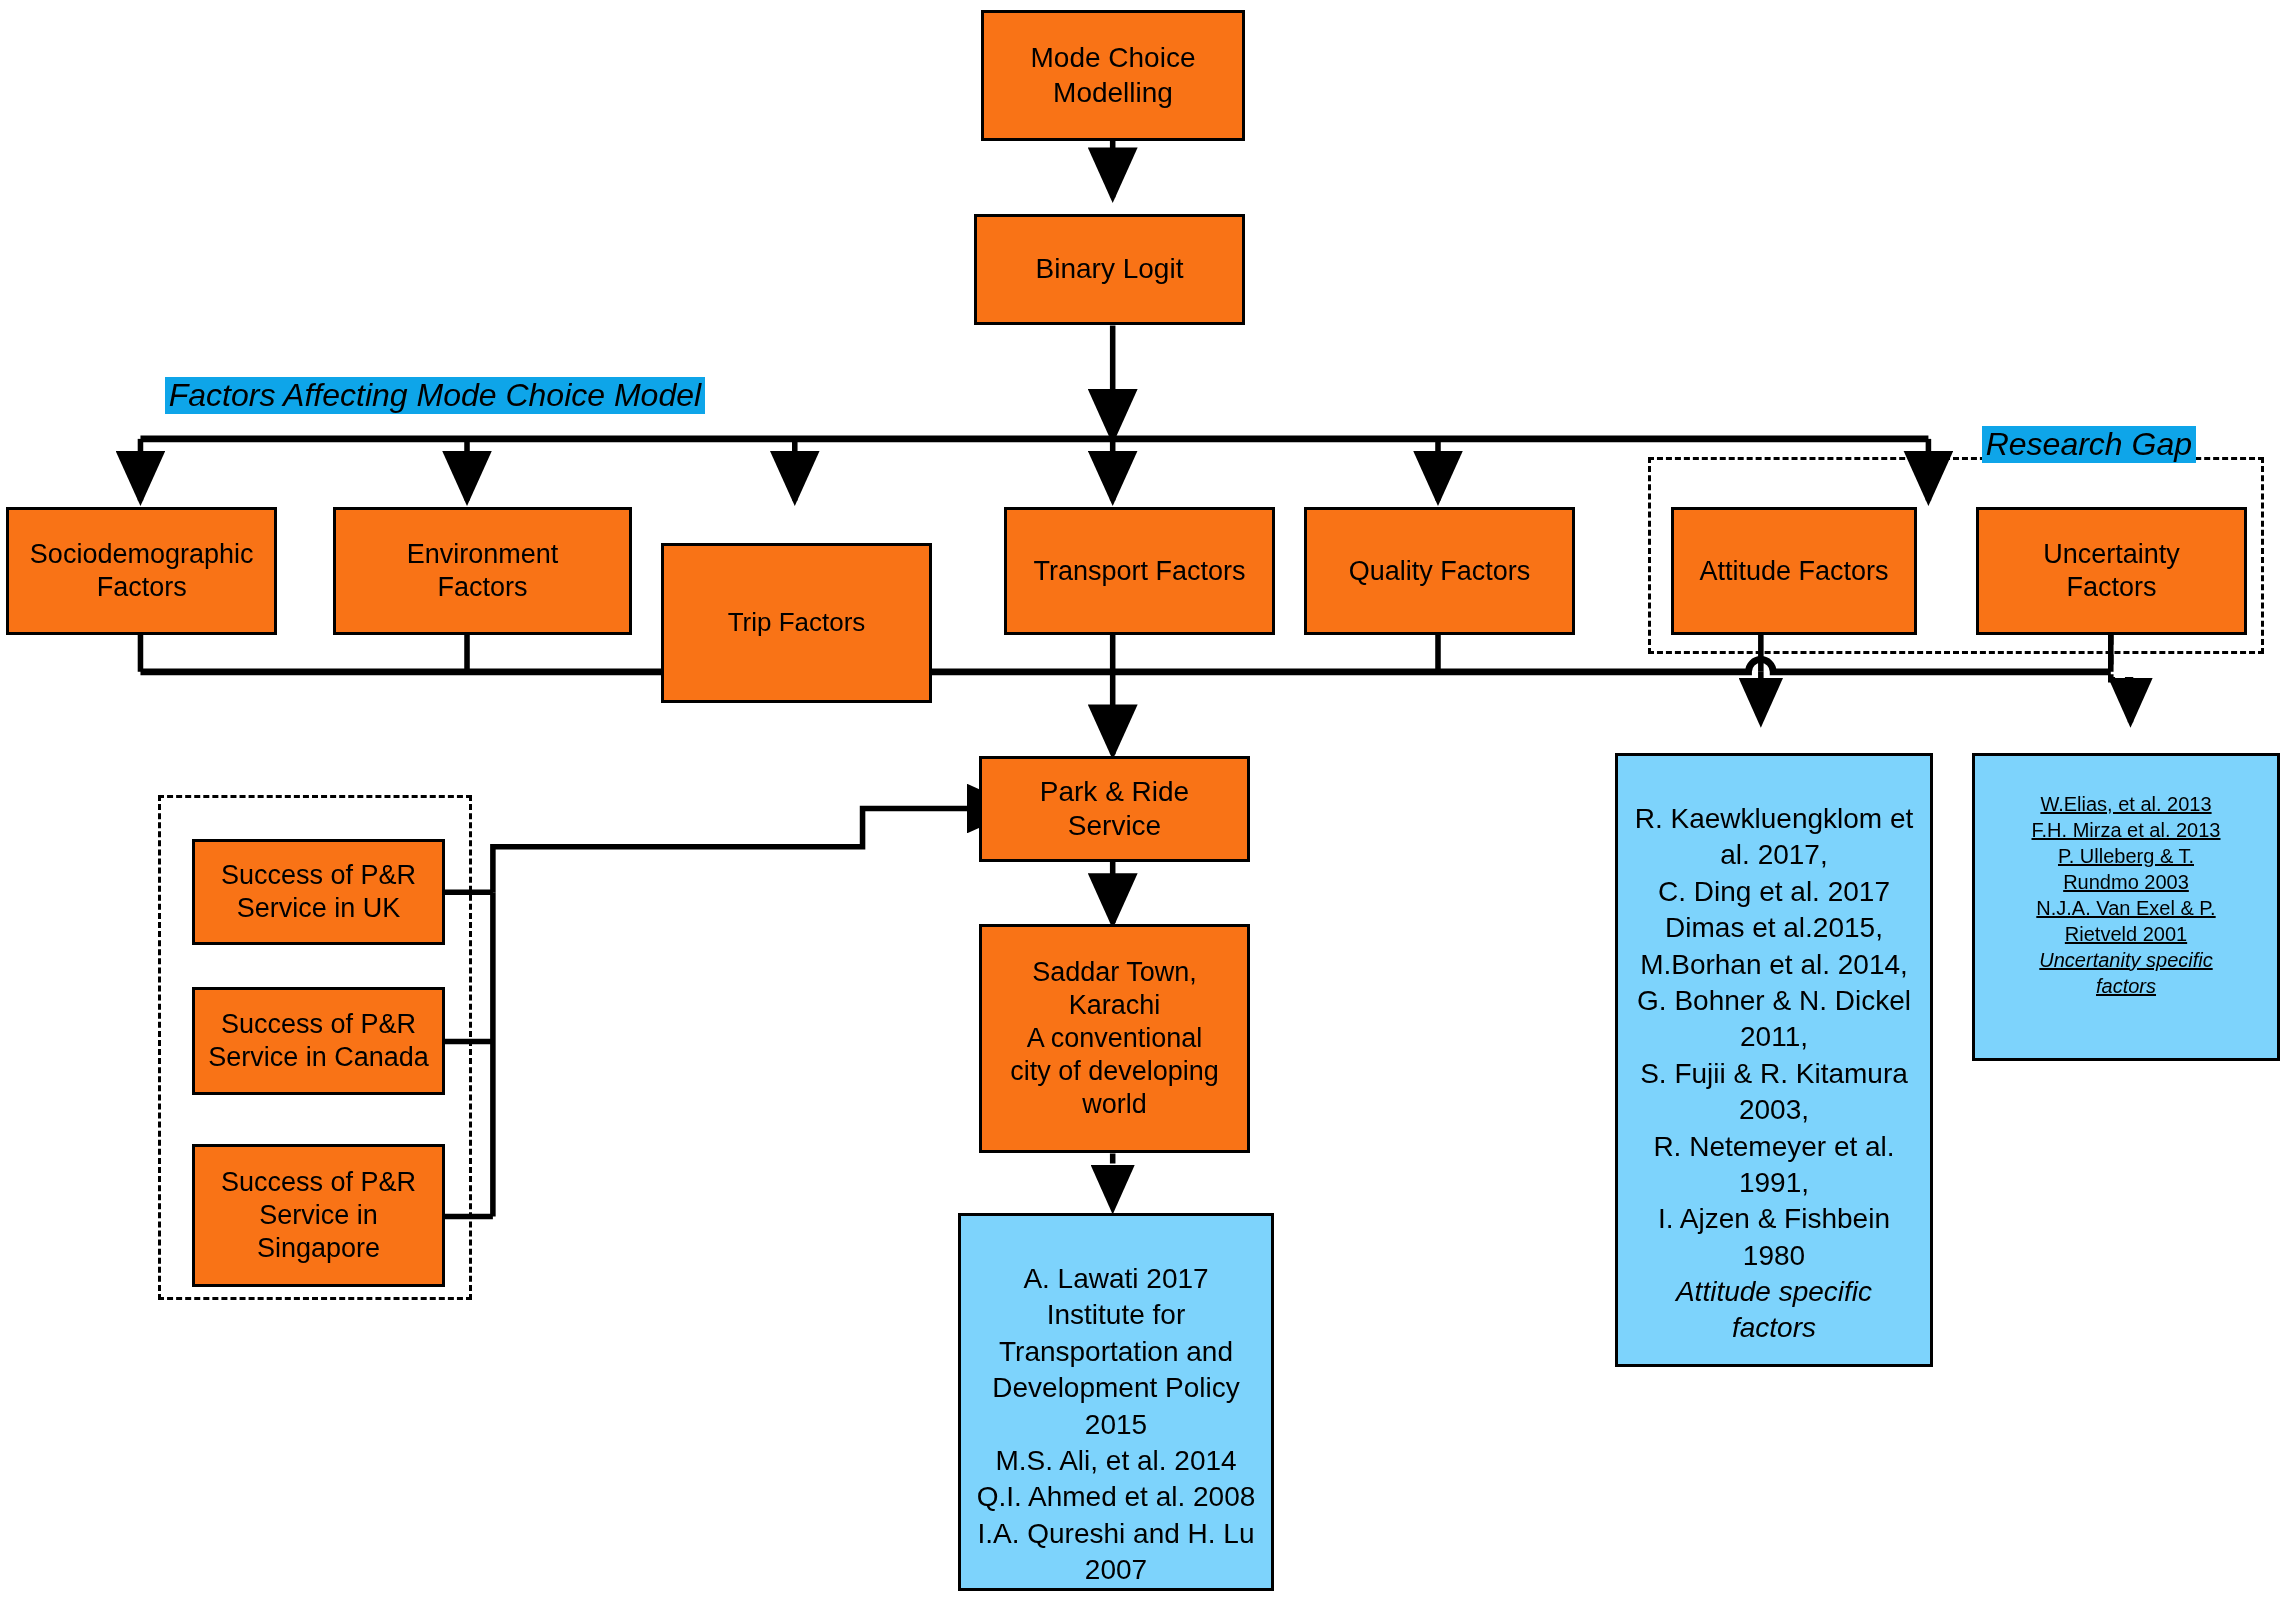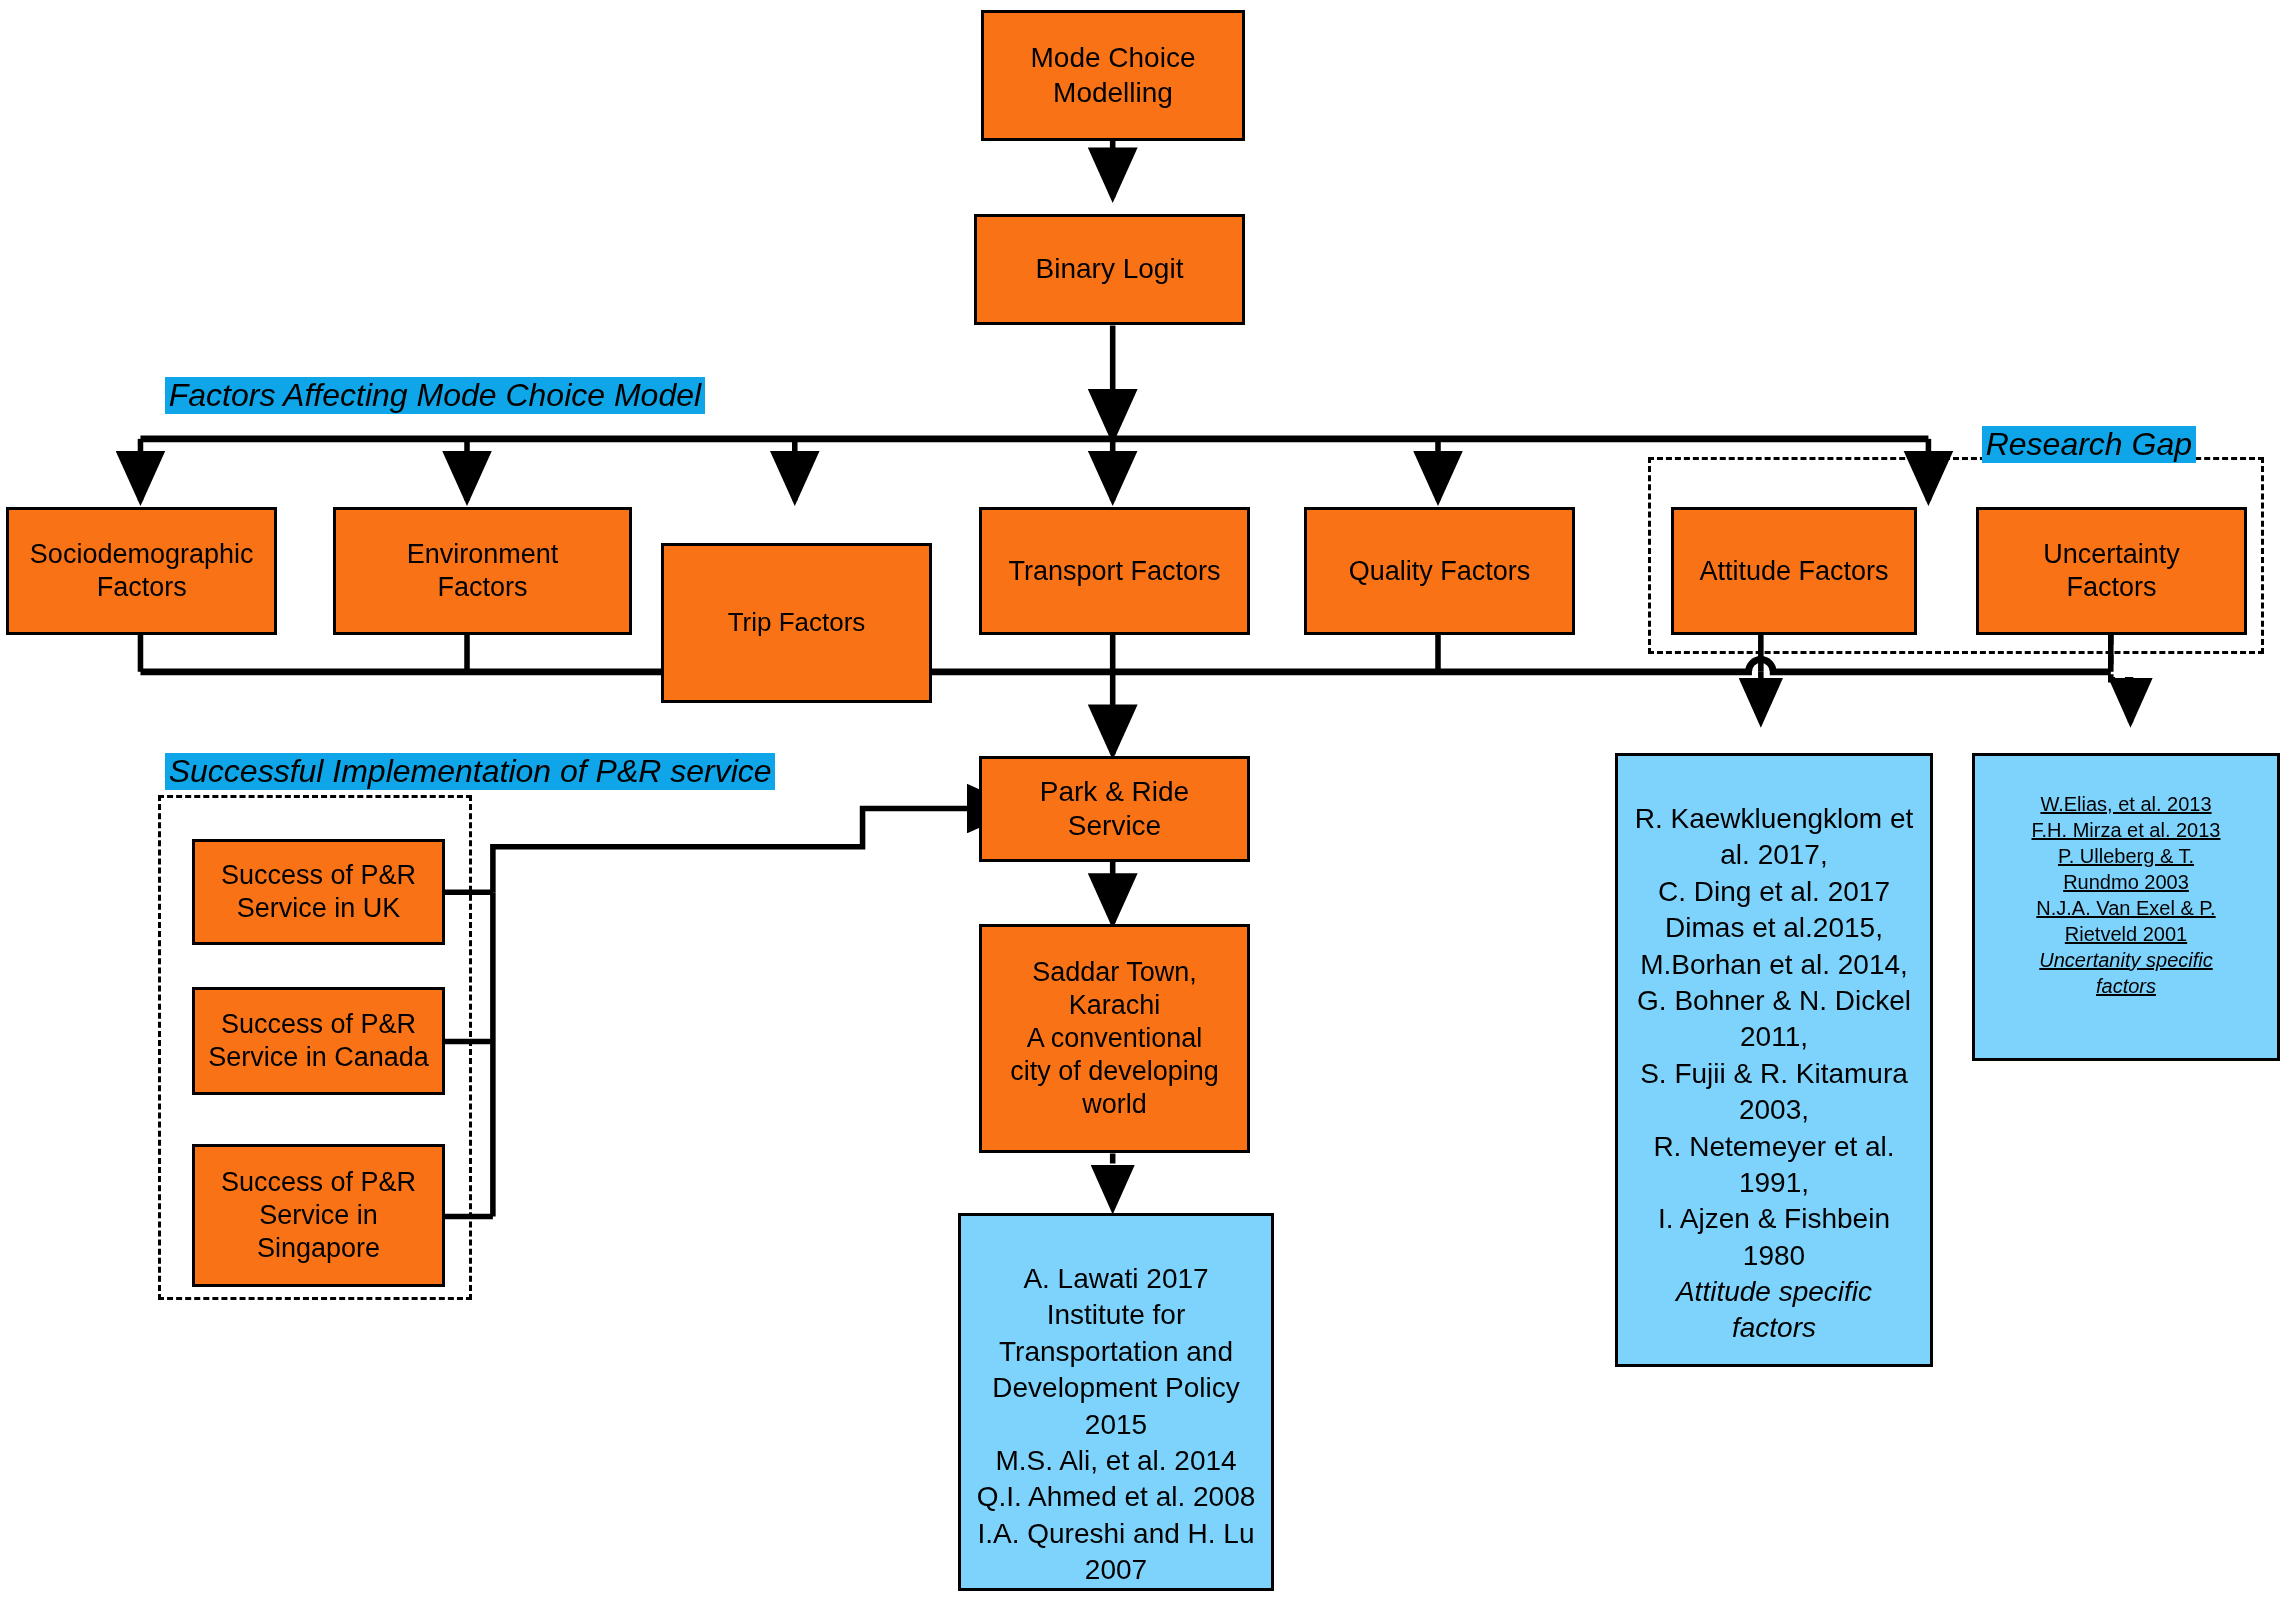--- a/index.html
+++ b/index.html
@@ -130,36 +130,35 @@
   </svg>
 
   <div class="group-box" style="left:1648px; top:457px; width:616px; height:197px;"></div>
 
   <div class="group-box" style="left:158px; top:795px; width:314px; height:505px;"></div>
 
   <div class="group-title" style="left:165px; top:377px; font-size:32px;">Factors Affecting Mode Choice Model</div>
 
   <div class="group-title" style="left:1982px; top:426px; font-size:32px;">Research Gap</div>
 
-  <div class="group-title" style="left:165px; top:753px; font-size:32px;">Successful Implementation of P&amp;R service</div>
 
   <div class="node" style="left:981px; top:10px; width:264px; height:131px; font-size:28px;">Mode Choice
 Modelling</div>
 
   <div class="node" style="left:974px; top:214px; width:271px; height:111px; font-size:28px;">Binary Logit</div>
 
   <div class="node" style="left:6.2px; top:507px; width:271px; height:128px; font-size:27px;">Sociodemographic
 Factors</div>
 
   <div class="node" style="left:333px; top:507px; width:299px; height:128px; font-size:27px;">Environment
 Factors</div>
 
   <div class="node" style="left:661px; top:507px; width:271px; height:160px; font-size:26px;margin-top:36px;">Trip Factors</div>
 
-  <div class="node" style="left:979px; top:507px; width:271px; height:128px; font-size:27px;">Transport Factors</div>
+  <div class="node" style="left:1004px; top:507px; width:271px; height:128px; font-size:27px;">Transport Factors</div>
 
   <div class="node" style="left:1304px; top:507px; width:271px; height:128px; font-size:27px;">Quality Factors</div>
 
   <div class="node" style="left:1627px; top:507px; width:246px; height:128px; font-size:27px;margin-left:44px;">Attitude Factors</div>
 
   <div class="node" style="left:1976px; top:507px; width:271px; height:128px; font-size:27px;">Uncertainty
 Factors</div>
 
   <div class="node" style="left:192px; top:839px; width:253px; height:106px; font-size:27px;">Success of P&amp;R
 Service in UK</div>

